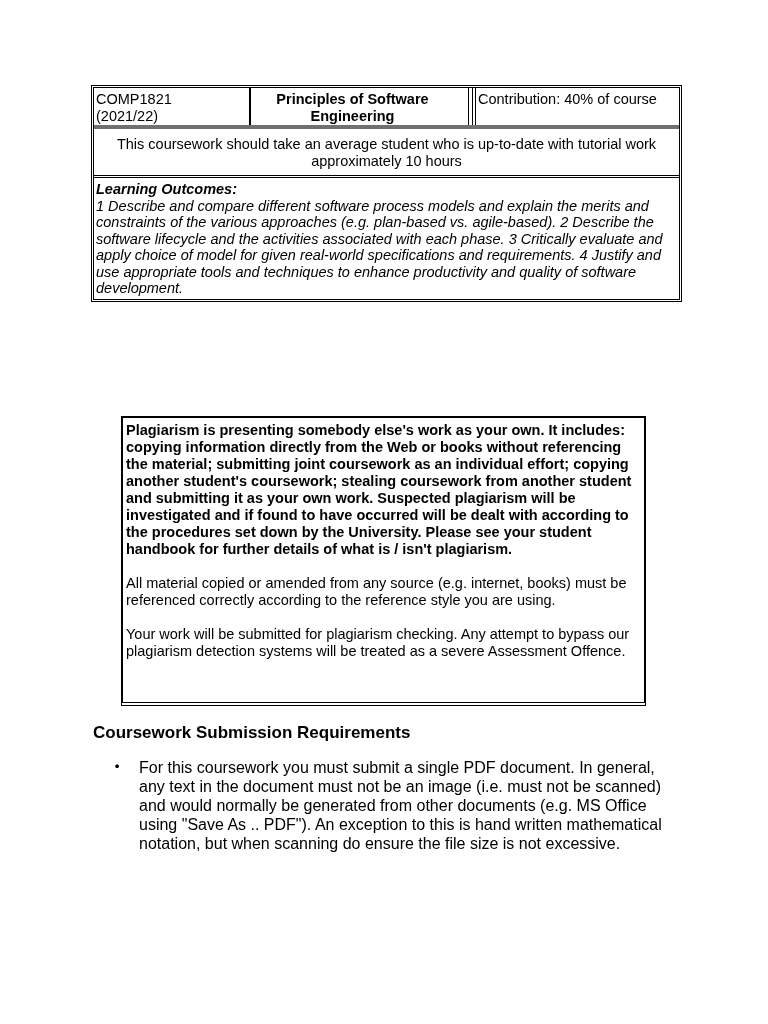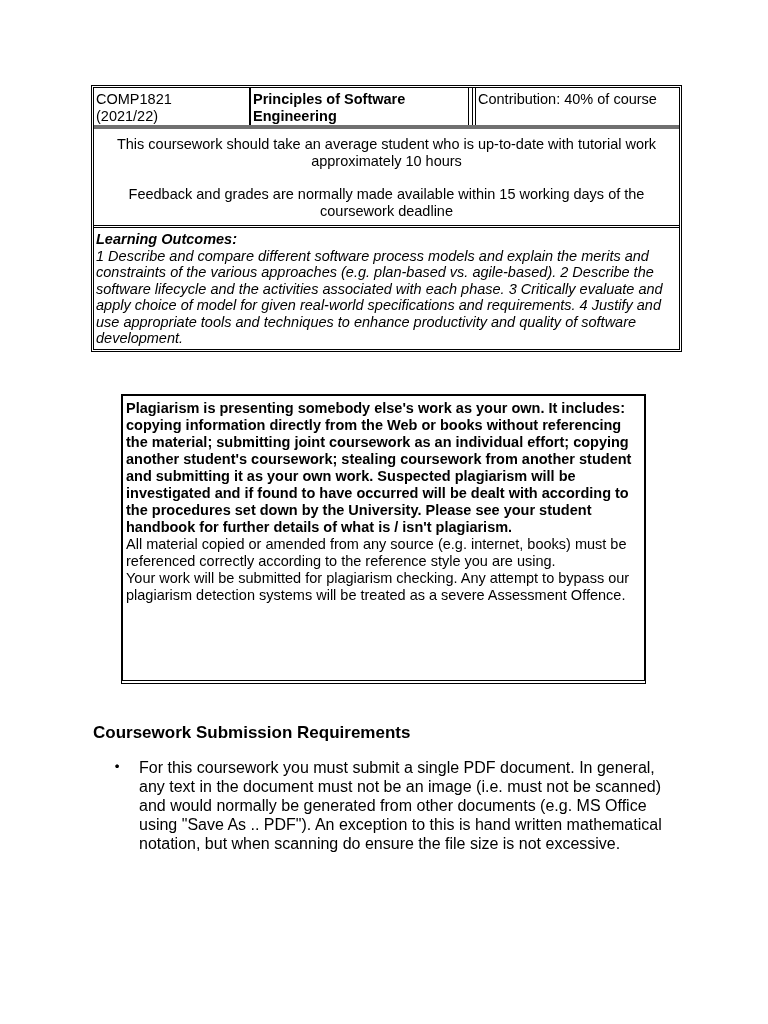--- a/index.html
+++ b/index.html
@@ -8,37 +8,37 @@
     font-family: "Liberation Sans", sans-serif; color: #000;
   }
   .info-table {
     position: absolute; left: 93px; top: 87px; width: 585px;
     border: 1px solid #000; outline: 1px solid #000; outline-offset: 1px;
     font-size: 14.5px; line-height: 16.5px;
   }
   .row-top { display: flex; border-bottom: 4px solid #707070; }
   .cell { padding: 3px 16px 1px 2px; box-sizing: border-box; }
   .c1 { width: 157px; border-right: 2px solid #000; }
-  .c2 { width: 218px; font-weight: bold; border-right: 1px solid #000; }
+  .c2 { width: 218px; font-weight: bold; border-right: 1px solid #000; text-align: center; }
   .c3 { flex: 1; font-weight: normal; border-left: 4px double #000; margin-left: 3px; }
   .row-mid { text-align: center; padding: 3px 2px 2px 2px; border-bottom: 3px double #000; }
   .row-mid p { margin: 4px; }
   .row-mid p + p { margin-top: 17px; }
   .row-lo { padding: 3px 2px 2px 2px; font-style: italic; }
   .lo-title { font-weight: bold; }
 
   .plag-box {
-    position: absolute; left: 121px; top: 394px; width: 525px; height: 290px;
+    position: absolute; left: 121px; top: 416px; width: 525px; height: 290px;
     box-sizing: border-box;
     border: 2px solid #000; border-bottom: 4px double #000;
     padding: 4px 3px; font-size: 14.5px; line-height: 17px;
   }
   .plag-box p { margin: 0; }
   .plag-bold { font-weight: bold; }
-  .plag-box p + p { }
+  .plag-box p + p { margin-top: 17px; }
 
   .req-heading {
     position: absolute; left: 93px; top: 723px;
     font-weight: bold; font-size: 17px;
   }
   .req-list {
     position: absolute; left: 93px; top: 758px; width: 580px;
     margin: 0; padding: 0; list-style: none;
     font-size: 16px; line-height: 19px;
   }
@@ -49,21 +49,20 @@
 <body>
 
 <div class="info-table">
   <div class="row-top">
     <div class="cell c1">COMP1821 (2021/22)</div>
     <div class="cell c2">Principles of Software Engineering</div>
     <div class="cell c3">Contribution: 40% of course</div>
   </div>
   <div class="row-mid">
     <p>This coursework should take an average student who is up-to-date with tutorial work approximately 10 hours</p>
-    <p>Feedback and grades are normally made available within 15 working days of the coursework deadline</p>
   </div>
   <div class="row-lo">
     <div class="lo-title">Learning Outcomes:</div>
     <div>1 Describe and compare different software process models and explain the merits and constraints of the various approaches (e.g. plan-based vs. agile-based). 2 Describe the software lifecycle and the activities associated with each phase. 3 Critically evaluate and apply choice of model for given real-world specifications and requirements. 4 Justify and use appropriate tools and techniques to enhance productivity and quality of software development.</div>
   </div>
 </div>
 
 <div class="plag-box">
   <p class="plag-bold">Plagiarism is presenting somebody else's work as your own. It includes: copying information directly from the Web or books without referencing the material; submitting joint coursework as an individual effort; copying another student's coursework; stealing coursework from another student and submitting it as your own work.  Suspected plagiarism will be investigated and if found to have occurred will be dealt with according to the procedures set down by the University. Please see your student handbook for further details of what is / isn't plagiarism.</p>
   <p>All material copied or amended from any source (e.g. internet, books) must be referenced correctly according to the reference style you are using.</p>

